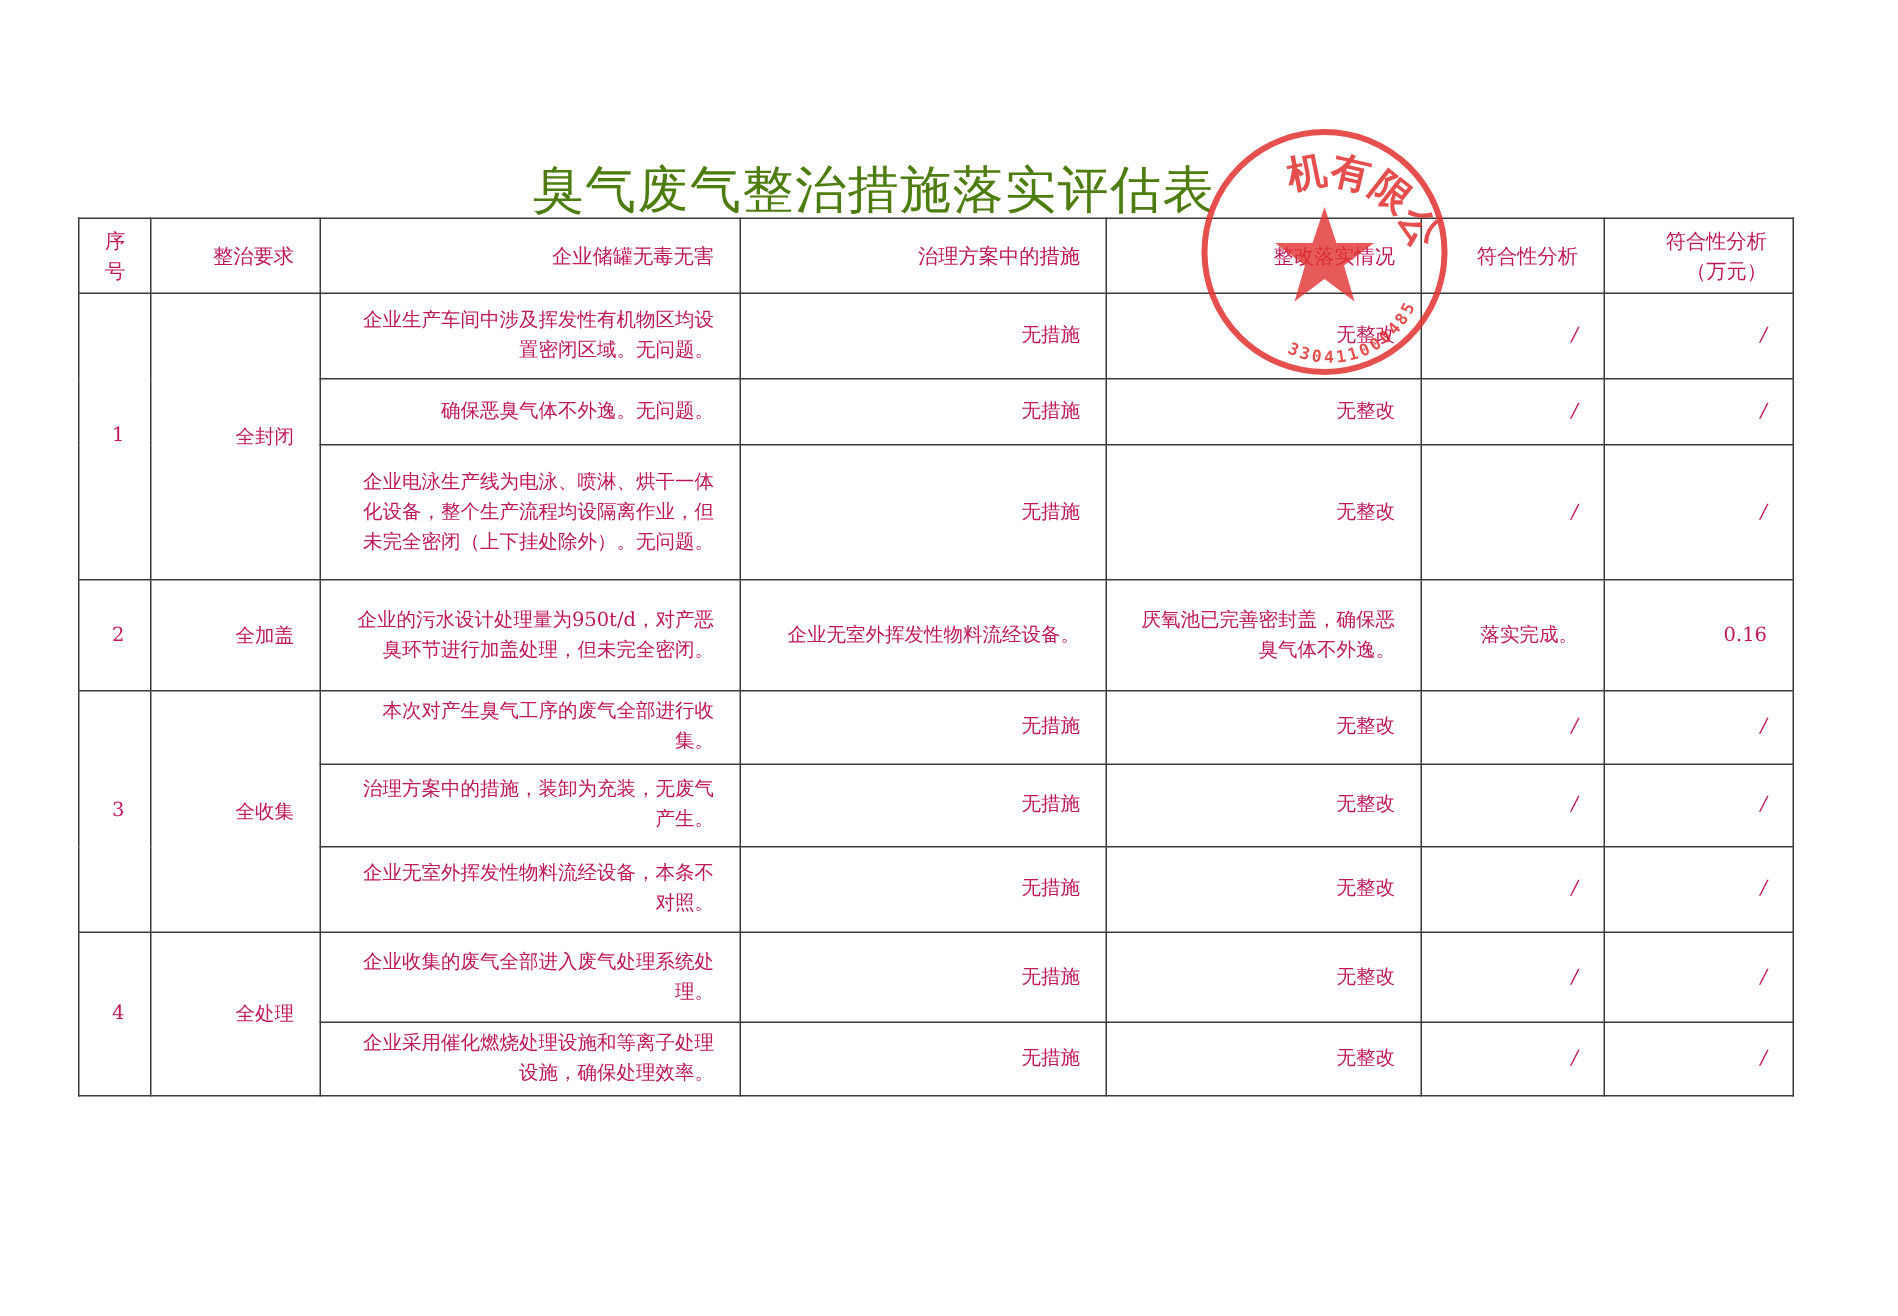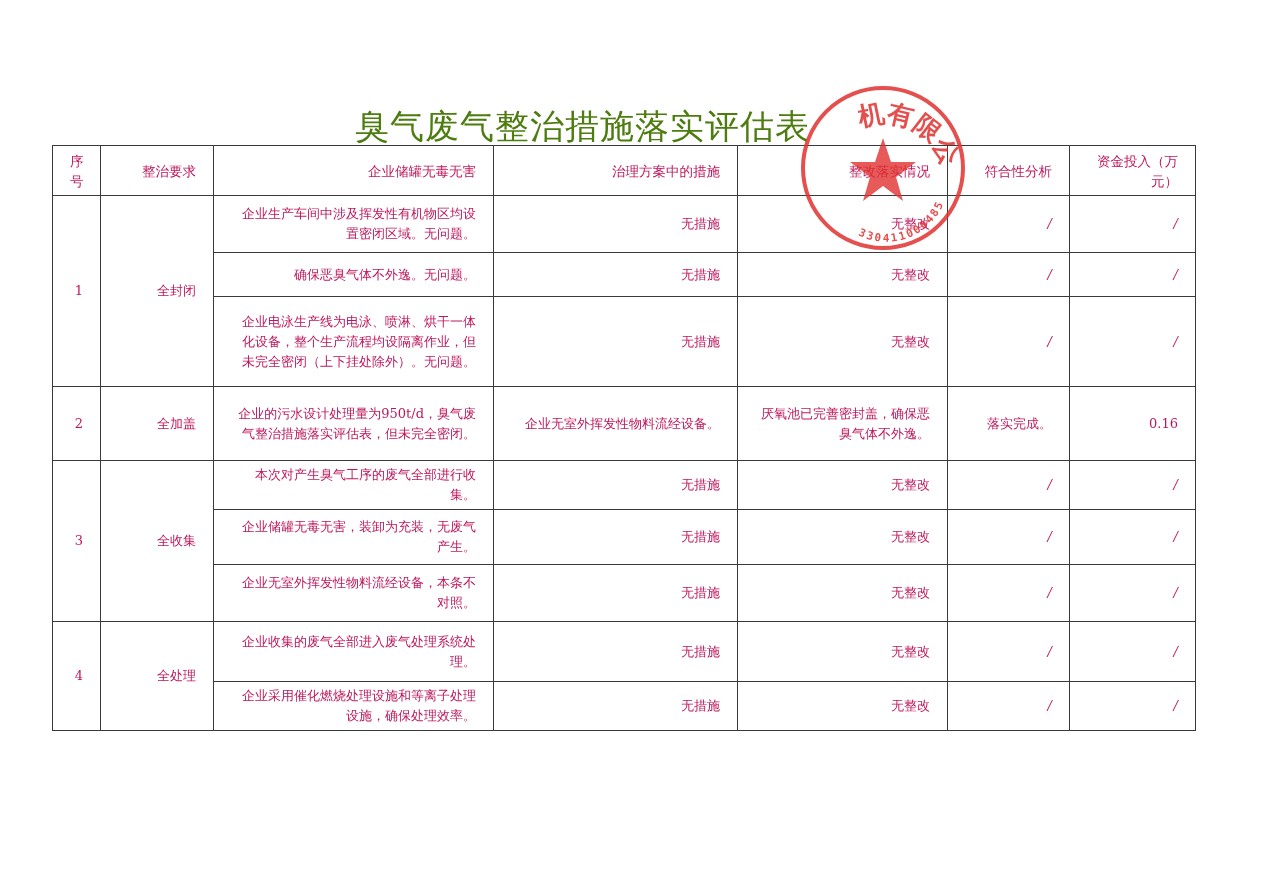--- a/index.html
+++ b/index.html
@@ -35,21 +35,21 @@
       <col style="width:126px">
   </colgroup>
   <thead>
     <tr>
       <th>序号</th>
       <th>整治要求</th>
       <th>企业储罐无毒无害</th>
       <th>治理方案中的措施</th>
       <th>整改落实情况</th>
       <th>符合性分析</th>
-      <th>资金投入（万元）</th>
+      <th>符合性分析（万元）</th>
     </tr>
   </thead>
   <tbody>
 
     <tr style="height:57px">
       <td rowspan="3" class="num">1</td>
       <td rowspan="3" class="req">全封闭</td>
       <td>企业生产车间中涉及挥发性有机物区均设置密闭区域。无问题。</td>
       <td>无措施</td>
       <td>无整改</td>
@@ -67,38 +67,38 @@
       <td>企业电泳生产线为电泳、喷淋、烘干一体化设备，整个生产流程均设隔离作业，但未完全密闭（上下挂处除外）。无问题。</td>
       <td>无措施</td>
       <td>无整改</td>
       <td class="slash">/</td>
       <td class="slash">/</td>
     </tr>
 
     <tr style="height:74px">
       <td class="num">2</td>
       <td class="req">全加盖</td>
-      <td>企业的污水设计处理量为950t/d，臭气废气整治措施落实评估表，但未完全密闭。</td>
+      <td>企业的污水设计处理量为950t/d，对产恶臭环节进行加盖处理，但未完全密闭。</td>
       <td>企业无室外挥发性物料流经设备。</td>
       <td>厌氧池已完善密封盖，确保恶臭气体不外逸。</td>
       <td>落实完成。</td>
       <td>0.16</td>
     </tr>
 
     <tr style="height:46px">
       <td rowspan="3" class="num">3</td>
       <td rowspan="3" class="req">全收集</td>
       <td>本次对产生臭气工序的废气全部进行收集。</td>
       <td>无措施</td>
       <td>无整改</td>
       <td class="slash">/</td>
       <td class="slash">/</td>
     </tr>
     <tr style="height:55px">
-      <td>企业储罐无毒无害，装卸为充装，无废气产生。</td>
+      <td>治理方案中的措施，装卸为充装，无废气产生。</td>
       <td>无措施</td>
       <td>无整改</td>
       <td class="slash">/</td>
       <td class="slash">/</td>
     </tr>
     <tr style="height:57px">
       <td>企业无室外挥发性物料流经设备，本条不对照。</td>
       <td>无措施</td>
       <td>无整改</td>
       <td class="slash">/</td>

